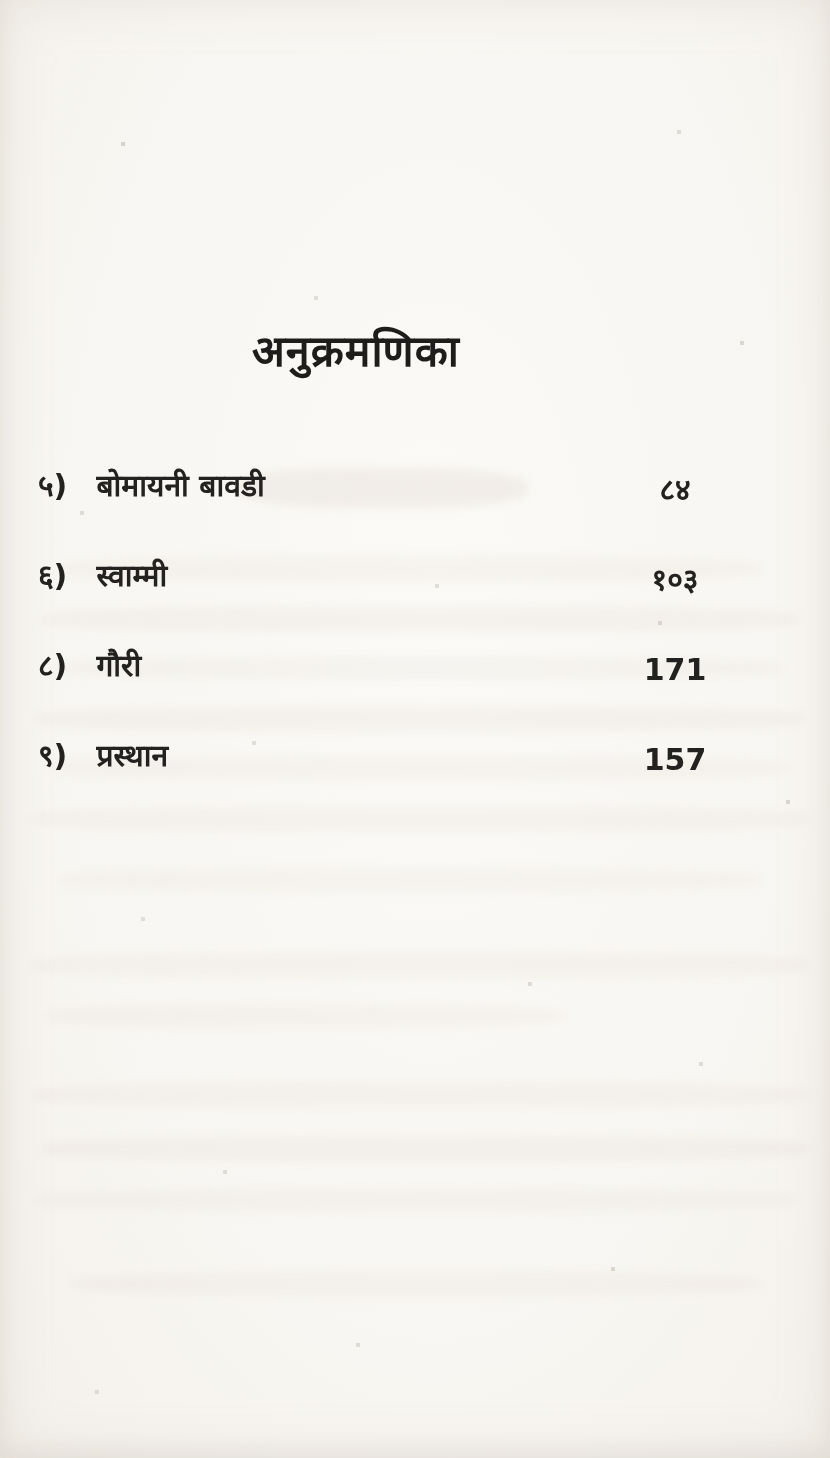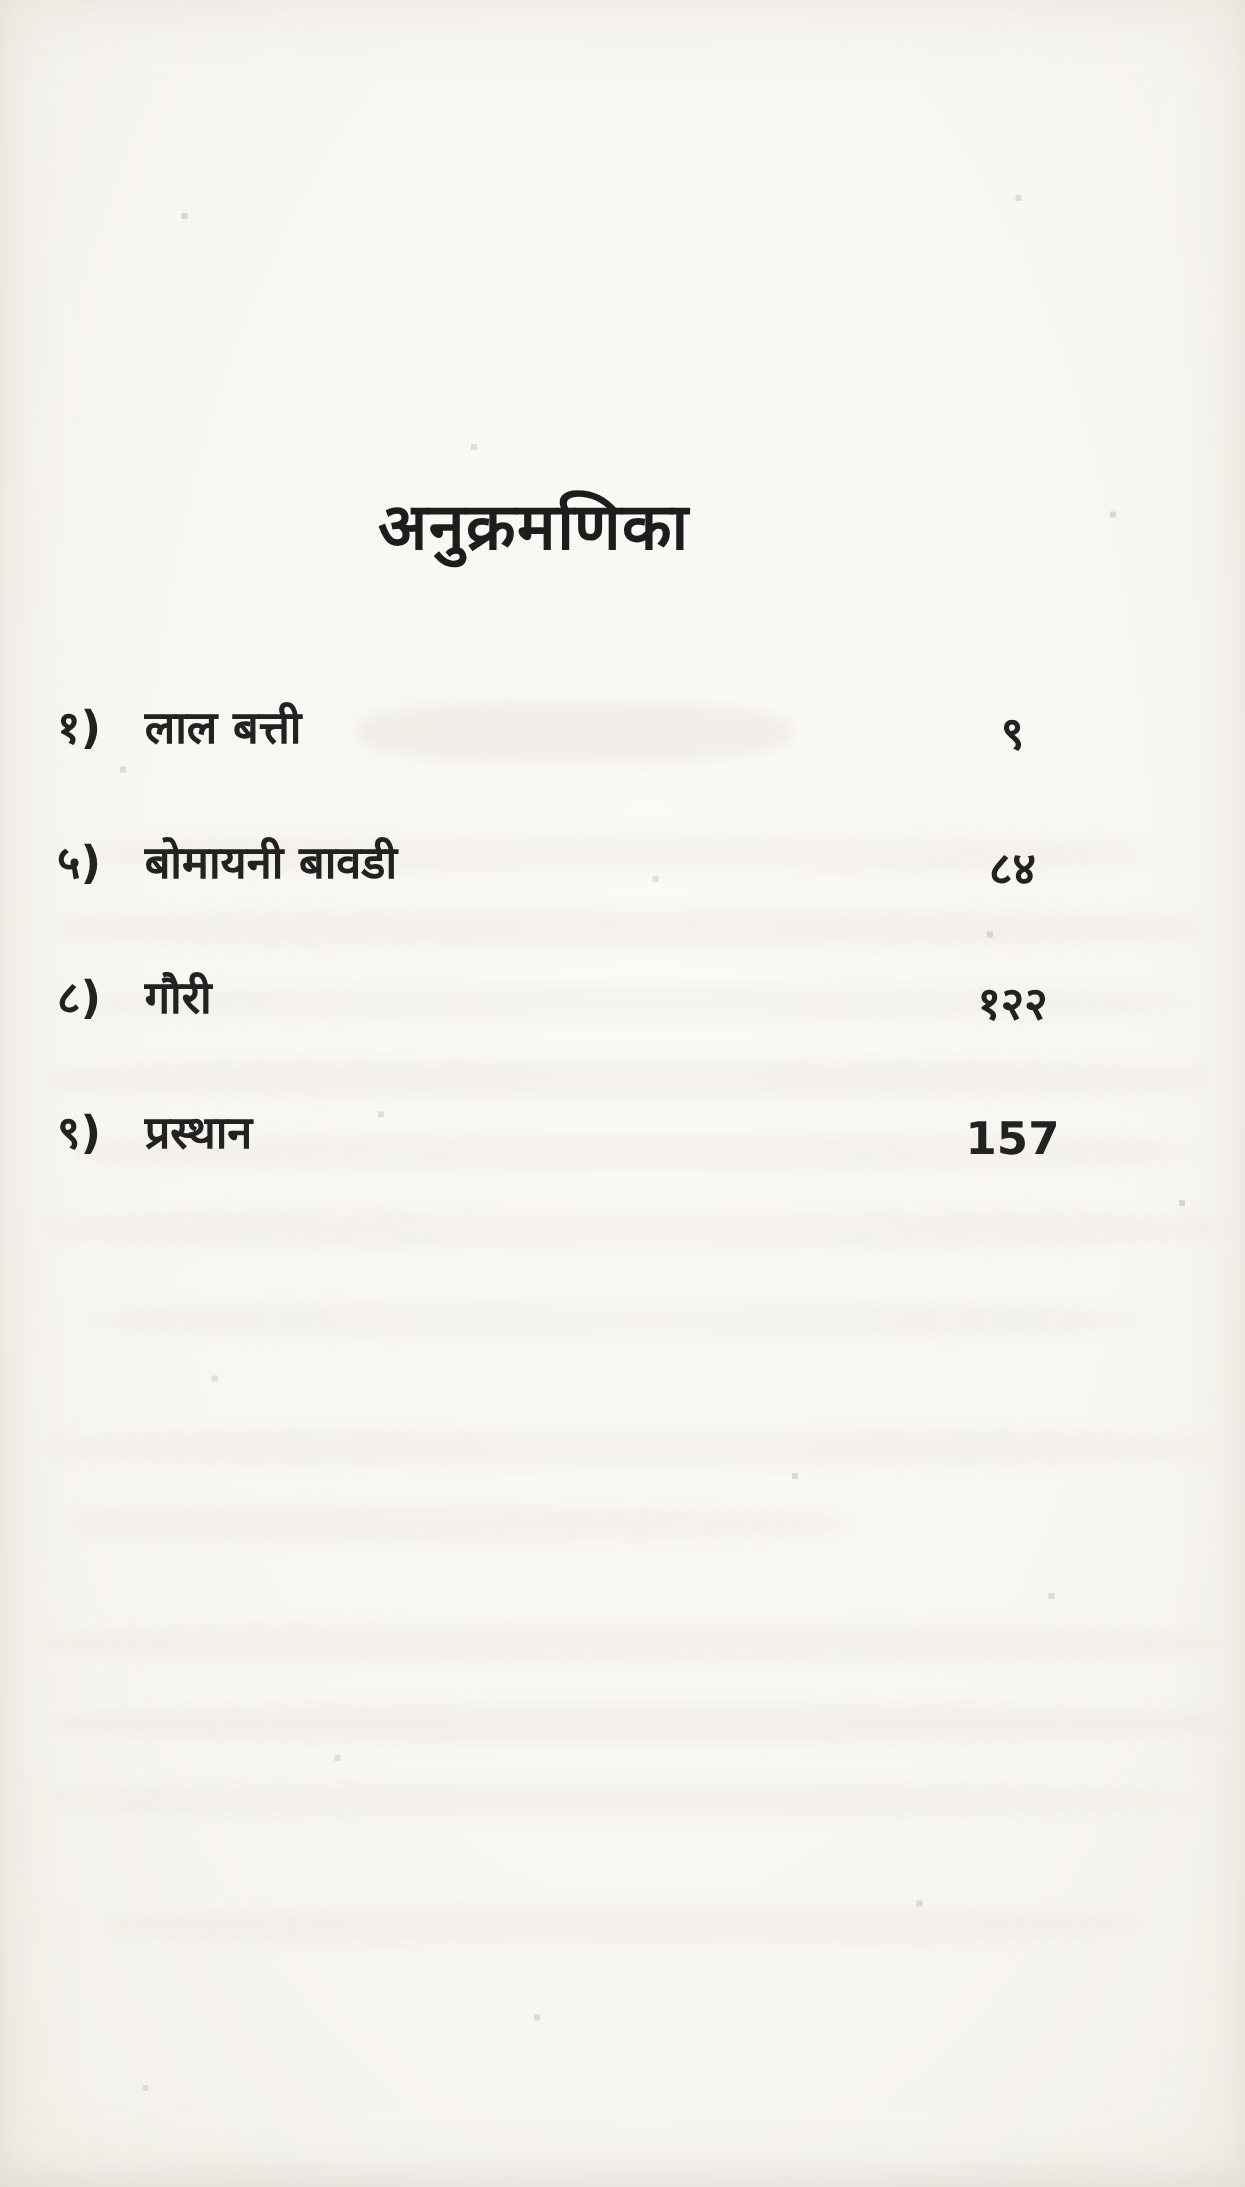--- a/index.html
+++ b/index.html
@@ -96,41 +96,41 @@
   <div class="ghost g10"></div>
   <div class="ghost g11"></div>
   <div class="ghost g12"></div>
   <div class="ghost g13"></div>
   <div class="ghost g14"></div>
 
   <h1 class="page-title" style="margin:0;">अनुक्रमणिका</h1>
 
   <div class="toc">
 
-    <div class="toc-row">
-      <span class="toc-num">१)</span>
-      <span class="toc-title">लाल बत्ती</span>
-      <span class="toc-page">९</span>
-    </div>
 
 
 
 
     <div class="toc-row">
       <span class="toc-num">५)</span>
       <span class="toc-title">बोमायनी बावडी</span>
       <span class="toc-page">८४</span>
     </div>
 
+    <div class="toc-row">
+      <span class="toc-num">६)</span>
+      <span class="toc-title">स्वाम्मी</span>
+      <span class="toc-page">१०३</span>
+    </div>
 
 
     <div class="toc-row">
       <span class="toc-num">८)</span>
       <span class="toc-title">गौरी</span>
-      <span class="toc-page">१२२</span>
+      <span class="toc-page">171</span>
     </div>
 
     <div class="toc-row">
       <span class="toc-num">९)</span>
       <span class="toc-title">प्रस्थान</span>
       <span class="toc-page">157</span>
     </div>
 
   </div>
 

